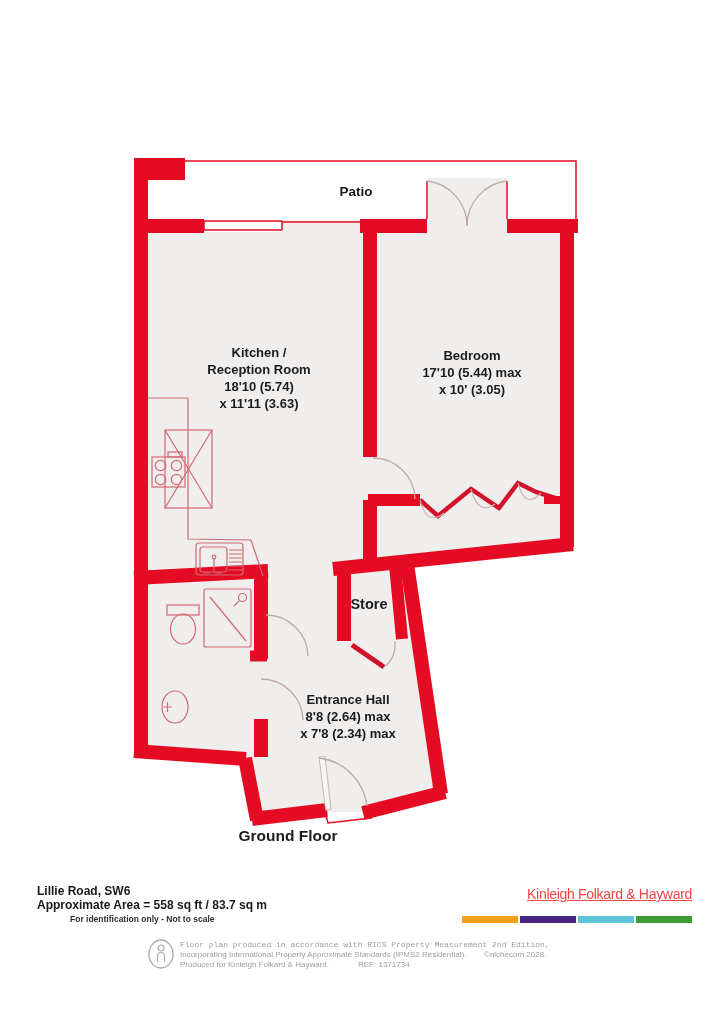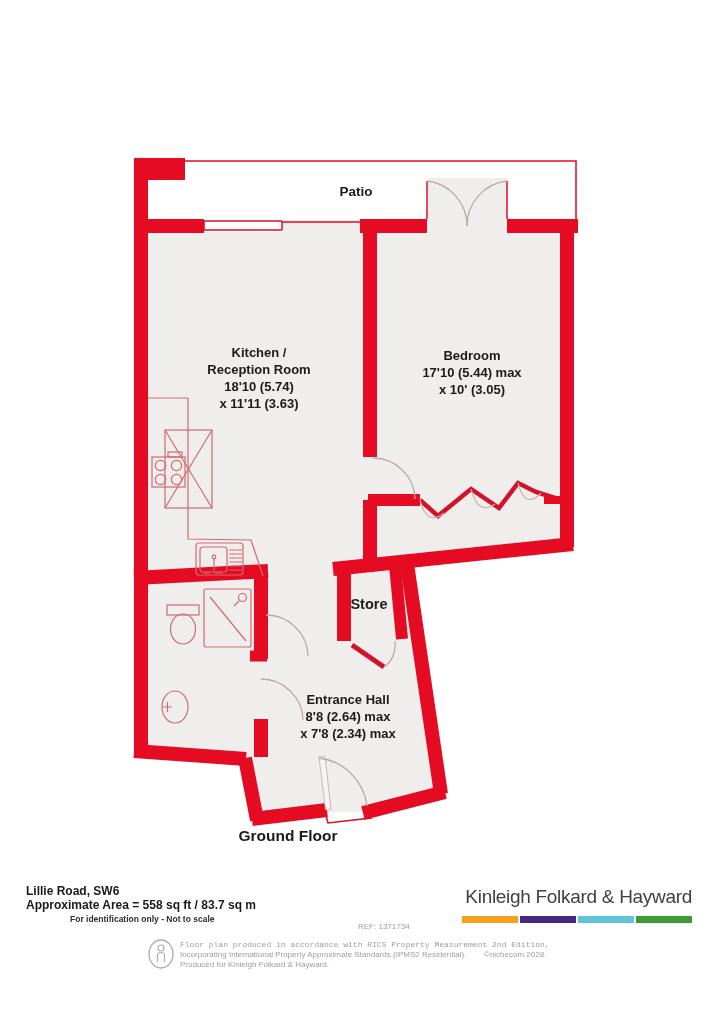--- a/index.html
+++ b/index.html
@@ -11,23 +11,23 @@
   .wall8{stroke:#e40b22;stroke-width:8;fill:none;}
   .zig{stroke:#d21228;stroke-width:4.5;fill:none;stroke-linejoin:miter;}
   .leaf{stroke:#d21228;stroke-width:5;fill:none;}
   .thin{stroke:#e40b22;stroke-width:1.5;fill:none;}
   .fix{stroke:#d06a72;stroke-width:1.2;fill:none;}
   .arc{stroke:#bcaaa6;stroke-width:1.3;fill:none;}
   .warc{stroke:#cdb0ac;stroke-width:1.1;fill:none;}
   .lbl{fill:#1b1b1b;font-weight:600;text-anchor:middle;font-family:"Liberation Sans",sans-serif;}
   .s13{font-size:13px;} .s135{font-size:13.5px;} .s145{font-size:14.5px;} .s155{font-size:15.5px;}
   .ftxt{position:absolute;color:#1a1a1a;white-space:nowrap;}
-  .bold12{font-size:12px;font-weight:700;}
+  .bold12{font-size:12px;font-weight:700;margin-left:11px;}
   .small85{font-size:8.5px;font-weight:700;color:#2e2e2e;}
-  #brand-name{position:absolute;top:886px;right:23px;font-size:19px;font-weight:500;color:#404040;letter-spacing:-0.3px;}
+  #brand-name{position:absolute;top:886px;right:23px;font-size:14px;font-weight:500;color:#ef4444;letter-spacing:-0.3px;text-decoration:underline;}
   #brand-bar{position:absolute;top:916px;right:23px;width:230px;height:7px;display:flex;gap:2px;}
   #brand-bar span{flex:1;}
   .disc{position:absolute;font-size:8px;color:#9d9d9d;white-space:nowrap;}
 </style>
 </head>
 <body>
 
 <svg id="plan-svg" width="715" height="1033" viewBox="0 0 715 1033">
 
   <path fill="#f0eeed" d="M148,220 L574,220 L574,545 L404,567 L441,793 L364,812 L325,812 L255,818 L243,757 L148,750 Z"></path>
@@ -172,13 +172,13 @@
 <svg style="position:absolute;left:146px;top:938px;" width="30" height="33" viewBox="0 0 30 33">
   <ellipse cx="15" cy="16" rx="12" ry="14" fill="none" stroke="#aeaeae" stroke-width="1.4"></ellipse>
   <circle cx="15" cy="10" r="3" fill="none" stroke="#aeaeae" stroke-width="1.2"></circle>
   <path d="M11.5,24 V17.5 Q11.5,14.5 15,14.5 Q18.5,14.5 18.5,17.5 V24" fill="none" stroke="#aeaeae" stroke-width="1.2"></path>
 </svg>
 
 <div class="disc" style="left:180px;top:940px;font-family:Liberation Mono, monospace;">Floor plan produced in accordance with RICS Property Measurement 2nd Edition,</div>
 <div class="disc" style="left:180px;top:950px;">Incorporating International Property Approximate Standards (IPMS2 Residential).</div>
 <div class="disc" style="left:484px;top:950px;">©nichecom 2028.</div>
 <div class="disc" style="left:180px;top:960px;">Produced for Kinleigh Folkard &amp; Hayward.</div>
-<div class="disc" style="left:358px;top:922px;">REF: 1371734</div>
+<div class="disc" style="left:358px;top:960px;">REF: 1371734</div>
 
 </body></html>

